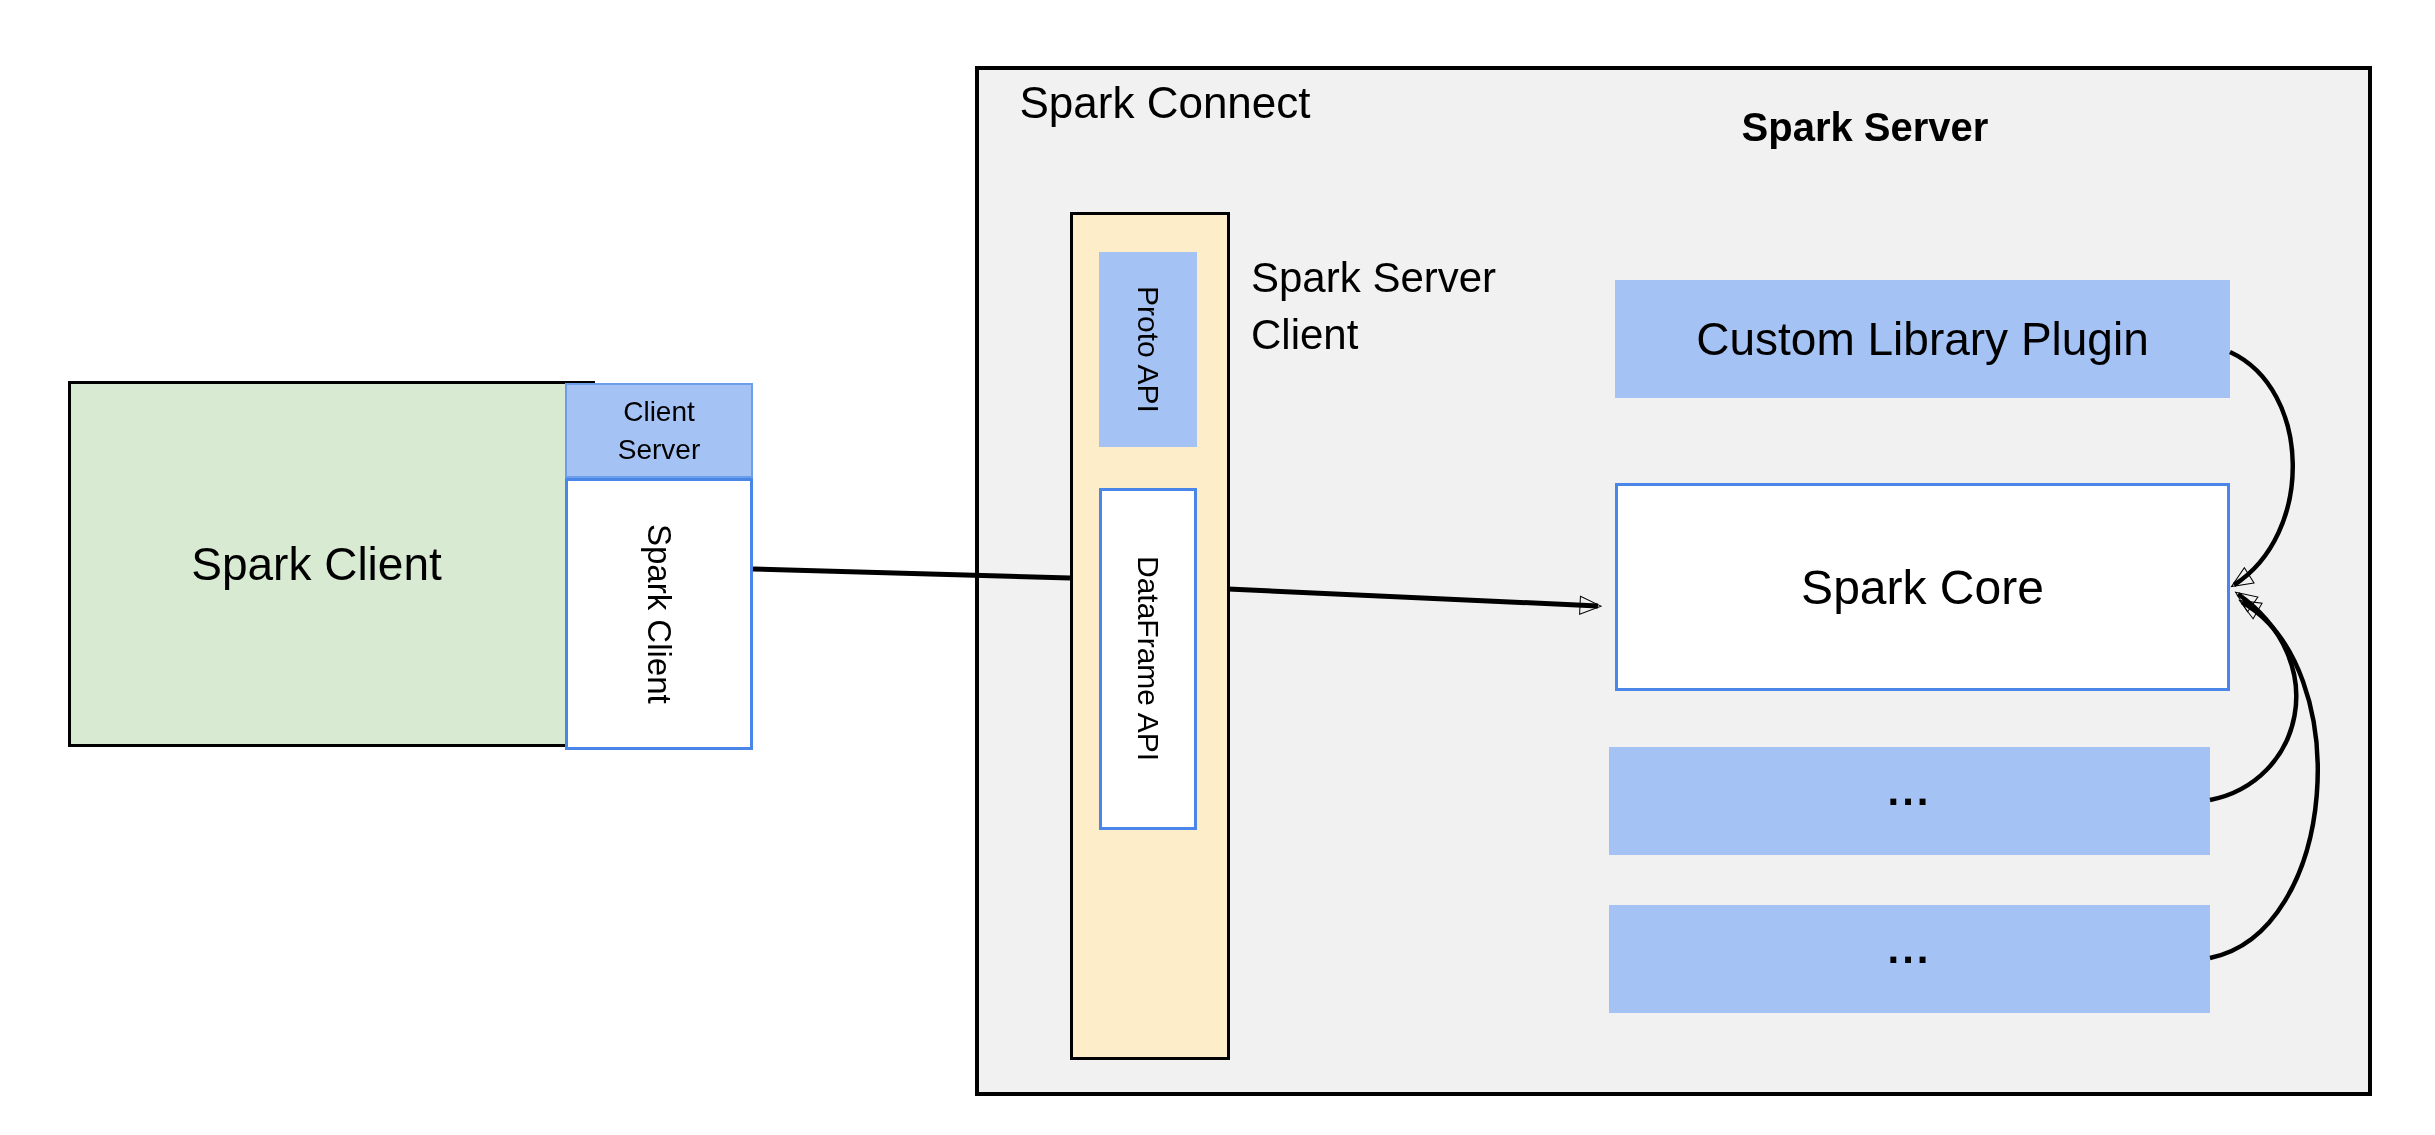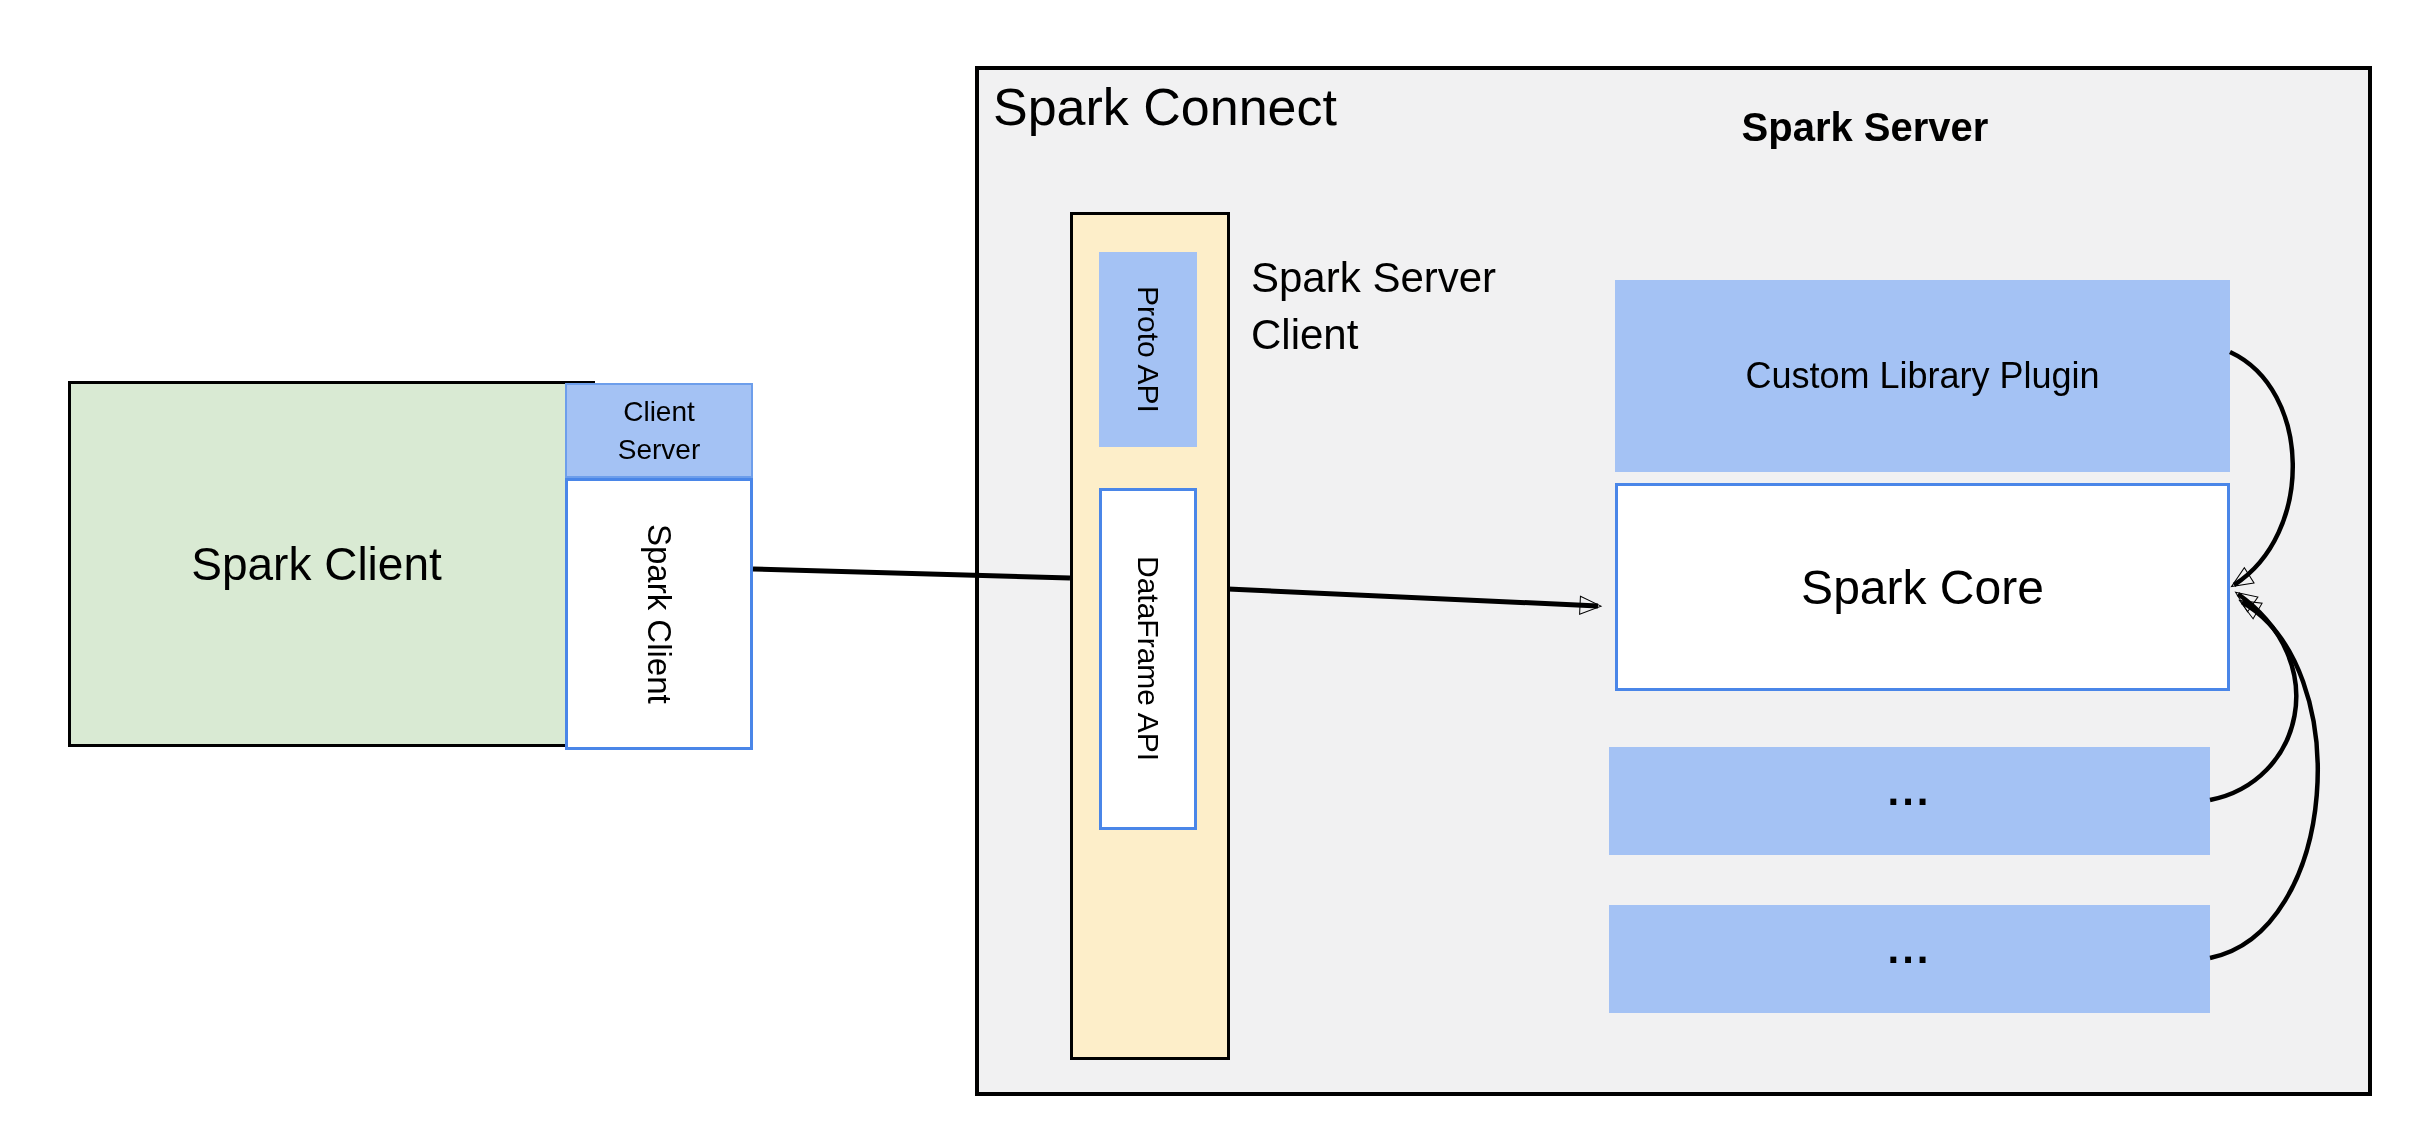--- a/index.html
+++ b/index.html
@@ -54,36 +54,36 @@
   .proto-box .vtext { font-size: 30px; }
   .dataframe-box {
     left: 1099px; top: 488px; width: 98px; height: 342px;
     background: #ffffff; border: 3px solid #4a86e8;
     display: flex; justify-content: center; align-items: center;
   }
   .dataframe-box .vtext { font-size: 30px; }
 
   .connect-api-label {
     left: 975px; top: 74px; width: 380px;
-    text-align: center; font-size: 52px; line-height: 1.3;
+    text-align: center; font-size: 44px; line-height: 1.3;
   }
   .server-library-label {
     left: 1251px; top: 250px; width: 400px;
     text-align: left; font-size: 42px; line-height: 1.35;
   }
   .server-title {
     left: 1615px; top: 105px; width: 500px;
     text-align: center; font-size: 40px; font-weight: bold;
   }
 
   .plugin-box {
-    left: 1615px; top: 280px; width: 615px; height: 192px;
+    left: 1615px; top: 280px; width: 615px; height: 118px;
     background: #a4c2f4;
     display: flex; justify-content: center; align-items: center;
-    font-size: 36px;
+    font-size: 46px;
   }
   .core-box {
     left: 1615px; top: 483px; width: 615px; height: 208px;
     background: #ffffff; border: 3px solid #4a86e8;
     display: flex; justify-content: center; align-items: center;
     font-size: 48px;
   }
   .more-box-1, .more-box-2 {
     left: 1609px; width: 601px; height: 108px;
     background: #a4c2f4;

